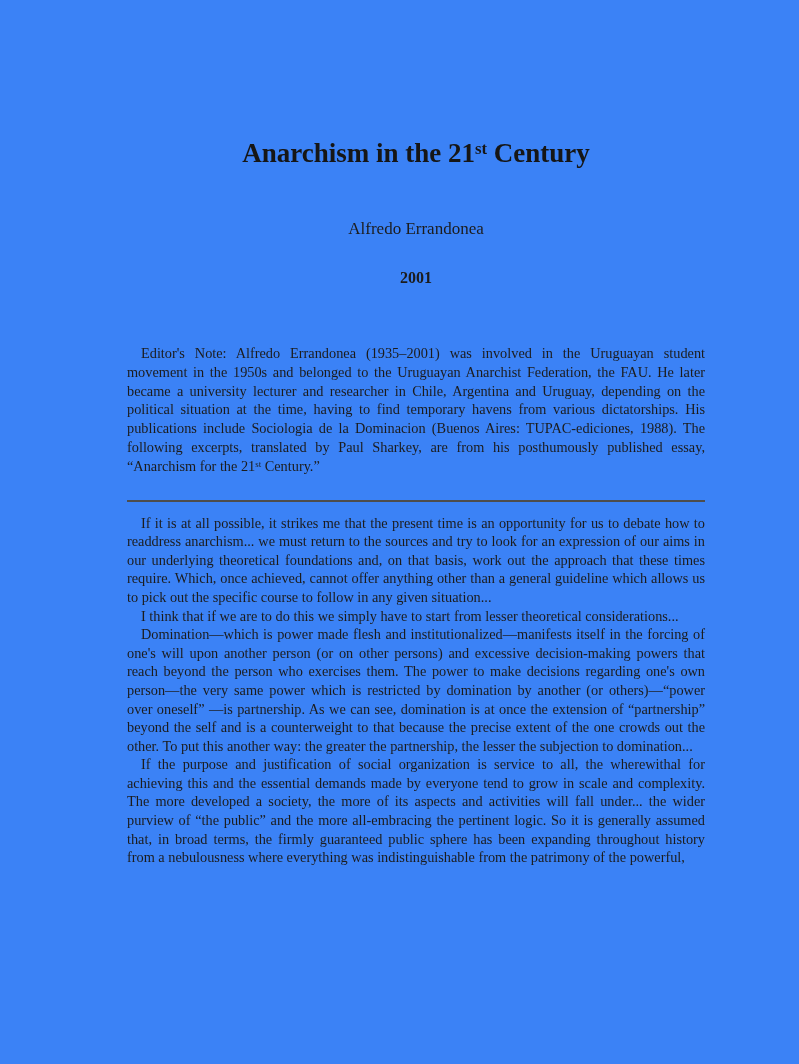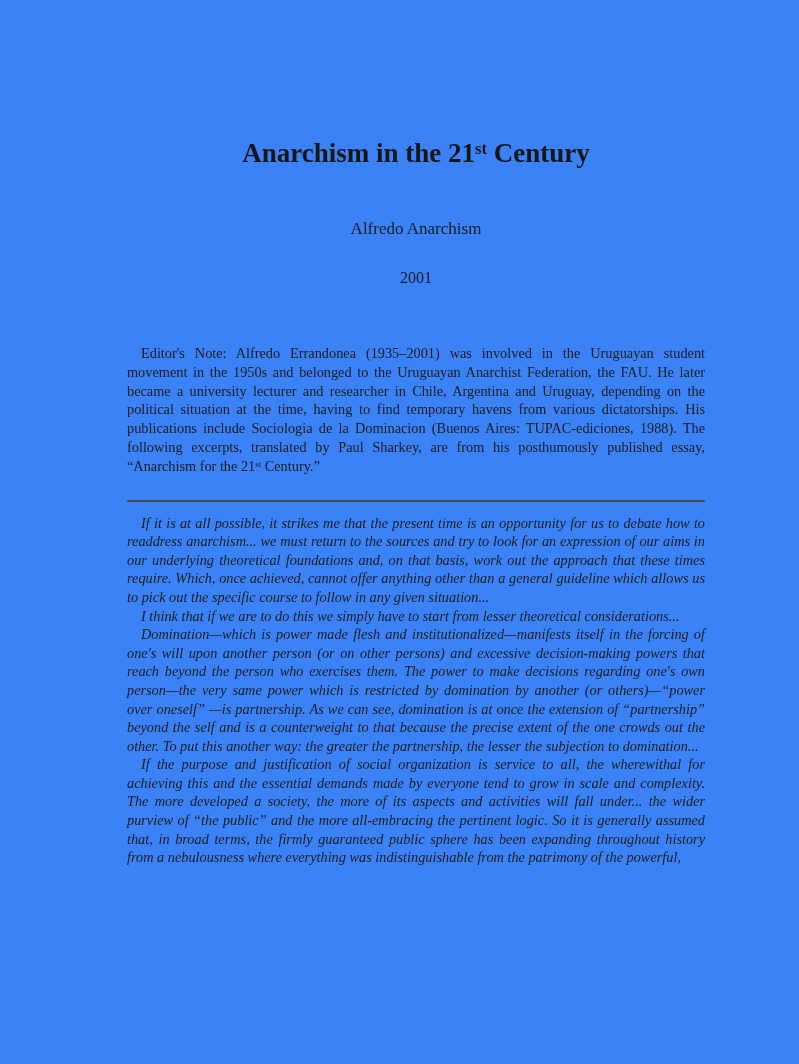--- a/index.html
+++ b/index.html
@@ -35,20 +35,21 @@
     margin-top: 51px;
     text-align: center;
     font-size: 17px;
     line-height: 20px;
   }
   .doc-year {
     margin-top: 29px;
     text-align: center;
     font-size: 16px;
     line-height: 19px;
+    font-weight: bold;
   }
   .note {
     margin-top: 57px;
     font-size: 14.3px;
     line-height: 18.8px;
     text-align: justify;
     text-indent: 14px;
   }
   .note .book-title {
   }
@@ -57,21 +58,20 @@
     border: none;
     border-top: 2px solid #4d4d4d;
     height: 0;
     width: 100%;
   }
   .body-text {
     margin-top: 12px;
     font-size: 14.3px;
     line-height: 18.6px;
     text-align: justify;
-    font-style: italic;
   }
   .body-text p {
     margin: 0;
     text-indent: 14px;
   }
   sup.ord {
     font-size: 62%;
     line-height: 0;
     position: relative;
     top: -0.45em;
@@ -79,21 +79,21 @@
   }
 </style>
 </head>
 <body>
 
 <div class="page">
   <div class="content">
 
     <h1 class="doc-title"><span>Anarchism in the 21</span><sup class="ord">st</sup><span> Century</span></h1>
 
-    <div class="doc-author">Alfredo Anarchism</div>
+    <div class="doc-author">Alfredo Errandonea</div>
 
     <div class="doc-year">2001</div>
 
     <div class="note"><span>Editor's Note: Alfredo Errandonea (1935–2001) was involved in the Uruguayan student movement in the 1950s and belonged to the Uruguayan Anarchist Federation, the FAU. He later became a university lecturer and researcher in Chile, Argentina and Uruguay, depending on the political situation at the time, having to find temporary havens from various dictatorships. His publications include </span><span class="book-title">Sociologia de la Dominacion</span><span> (Buenos Aires: TUPAC-ediciones, 1988). The following excerpts, translated by Paul Sharkey, are from his posthumously published essay, “Anarchism for the 21</span><sup class="ord">st</sup><span> Century.”</span></div>
 
     <hr class="rule">
 
     <div class="body-text">
       <p>If it is at all possible, it strikes me that the present time is an opportunity for us to debate how to readdress anarchism... we must return to the sources and try to look for an expression of our aims in our underlying theoretical foundations and, on that basis, work out the approach that these times require. Which, once achieved, cannot offer anything other than a general guideline which allows us to pick out the specific course to follow in any given situation...</p>
       <p>I think that if we are to do this we simply have to start from lesser theoretical considerations...</p>

